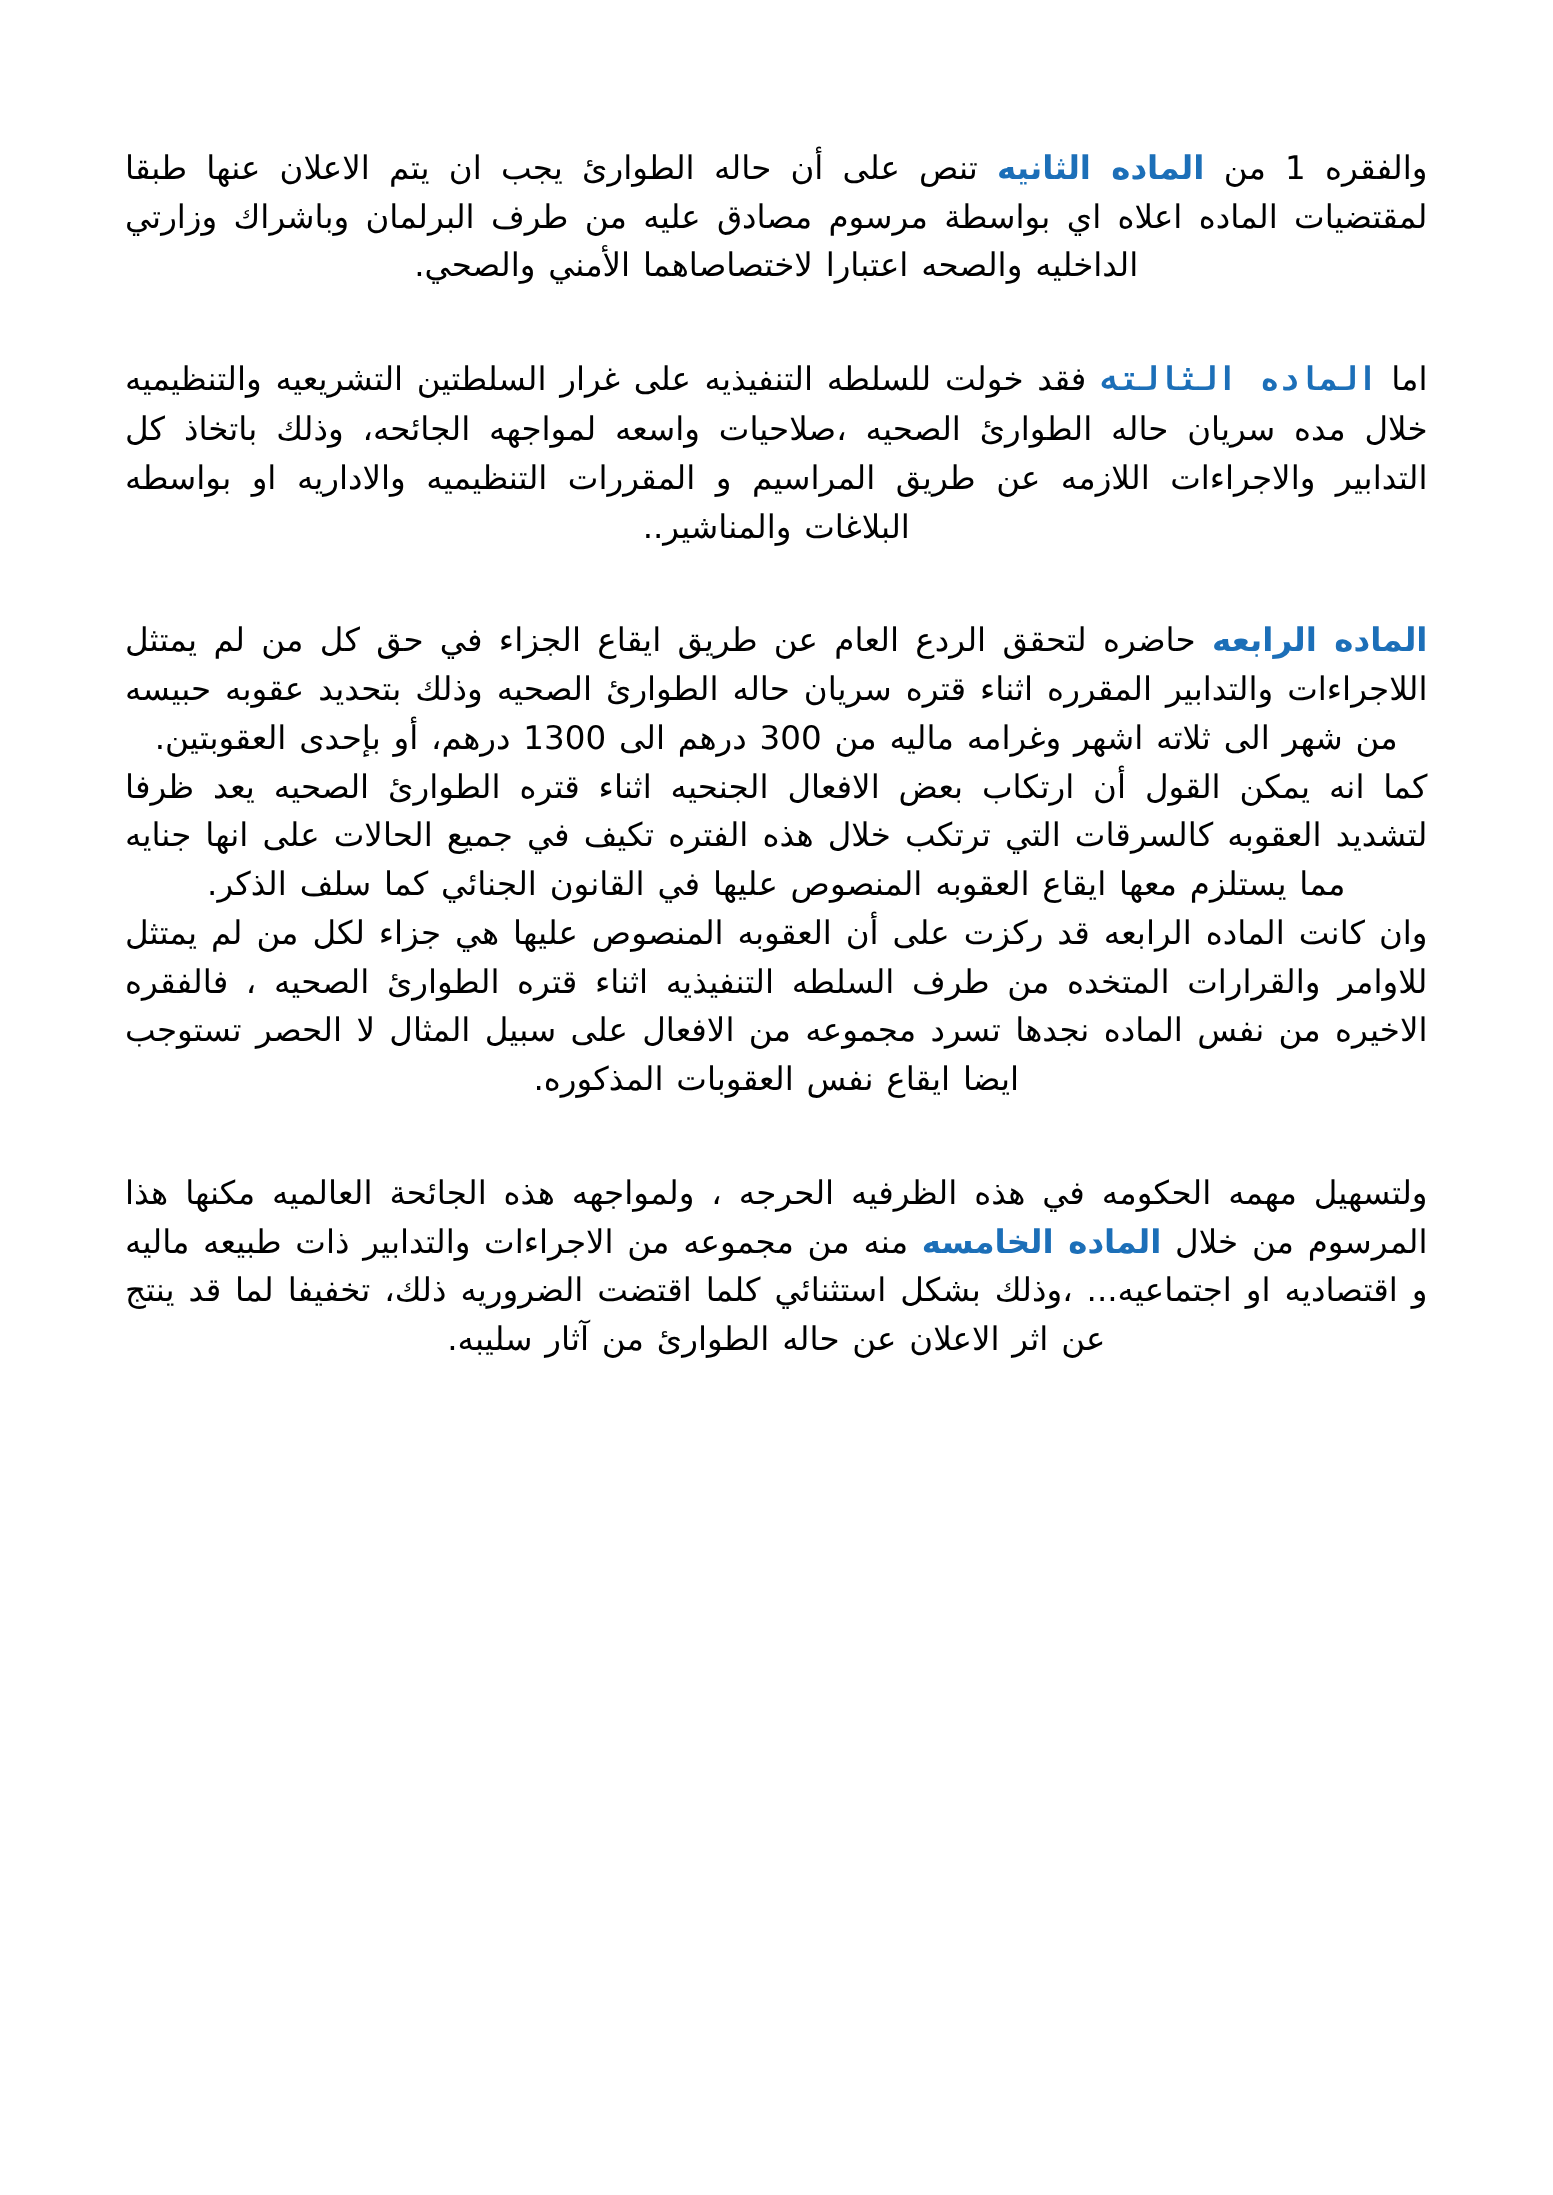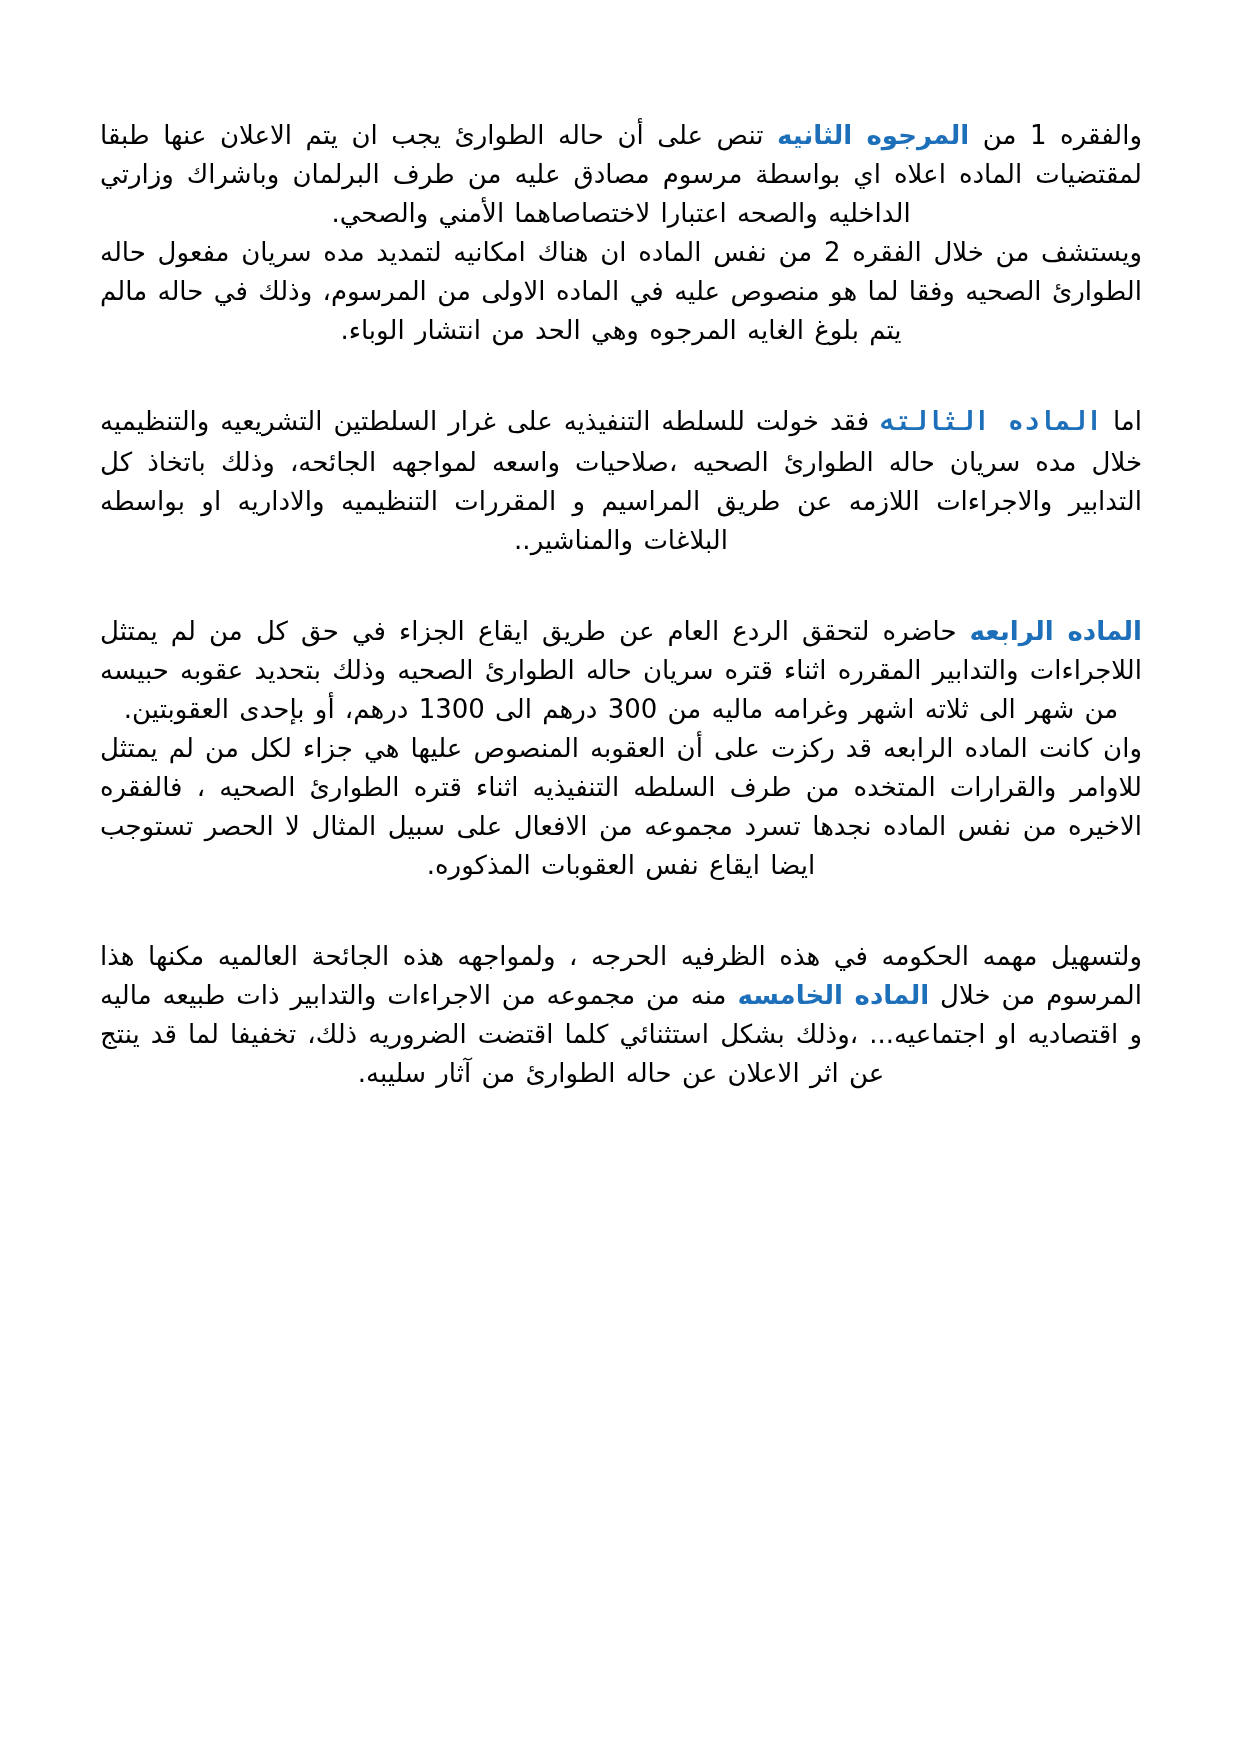--- a/index.html
+++ b/index.html
@@ -41,26 +41,26 @@
   .accent {
     color: #1C6FB8;
     font-weight: bold;
   }
 </style>
 </head>
 <body>
 
 <main class="page" style="background: rgb(255, 255, 255); color: rgb(0, 0, 0);">
     <div class="block">
-      <p>والفقره 1 من <span class="accent" style="color: rgb(28, 111, 184);">المرجوه الثانيه</span> تنص على أن حاله الطوارئ يجب ان يتم الاعلان عنها طبقا لمقتضيات الماده اعلاه اي بواسطة مرسوم مصادق عليه من طرف البرلمان وباشراك وزارتي الداخليه والصحه اعتبارا لاختصاصاهما الأمني والصحي.</p>
-      <p>ويستشف  من خلال الفقره 2 من نفس الماده ان هناك امكانيه لتمديد مده سريان مفعول حاله الطوارئ الصحيه وفقا لما هو منصوص عليه في الماده الاولى من المرسوم، وذلك في حاله مالم يتم بلوغ الغايه المرجوه وهي الحد من انتشار الوباء.</p>
+      <p>والفقره 1 من <span class="accent" style="color: rgb(28, 111, 184);">الماده الثانيه</span> تنص على أن حاله الطوارئ يجب ان يتم الاعلان عنها طبقا لمقتضيات الماده اعلاه اي بواسطة مرسوم مصادق عليه من طرف البرلمان وباشراك وزارتي الداخليه والصحه اعتبارا لاختصاصاهما الأمني والصحي.</p>
     </div>
     <div class="block">
       <p>اما <span class="accent" style="color: rgb(28, 111, 184); font-family: Liberation Mono, monospace;">الماده الثالته</span> فقد خولت للسلطه التنفيذيه على غرار السلطتين التشريعيه والتنظيميه خلال مده سريان حاله الطوارئ الصحيه ،صلاحيات واسعه لمواجهه الجائحه، وذلك باتخاذ كل التدابير والاجراءات اللازمه عن طريق المراسيم و المقررات التنظيميه والاداريه او بواسطه البلاغات والمناشير..</p>
     </div>
     <div class="block">
       <p><span class="accent" style="color: rgb(28, 111, 184);">الماده الرابعه</span> حاضره لتحقق الردع العام عن طريق ايقاع الجزاء في حق كل من لم يمتثل اللاجراءات والتدابير المقرره اثناء قتره سريان حاله الطوارئ الصحيه وذلك بتحديد عقوبه حبيسه من شهر الى ثلاته اشهر وغرامه ماليه من 300 درهم الى 1300 درهم، أو بإحدى العقوبتين.</p>
+      <p>كما انه يمكن القول أن ارتكاب بعض الافعال الجنحيه اثناء قتره الطوارئ الصحيه يعد ظرفا لتشديد العقوبه كالسرقات التي ترتكب خلال هذه الفتره تكيف في جميع الحالات على انها جنايه مما يستلزم معها ايقاع العقوبه المنصوص عليها في القانون الجنائي كما سلف الذكر.</p>
       <p>وان كانت الماده الرابعه قد ركزت على أن العقوبه المنصوص عليها هي جزاء لكل من لم يمتثل للاوامر والقرارات المتخده من طرف السلطه التنفيذيه اثناء قتره الطوارئ الصحيه ، فالفقره الاخيره من نفس الماده نجدها تسرد مجموعه من الافعال على سبيل المثال لا الحصر تستوجب ايضا ايقاع نفس العقوبات المذكوره.</p>
     </div>
     <div class="block">
       <p>ولتسهيل مهمه الحكومه في هذه الظرفيه الحرجه ، ولمواجهه هذه الجائحة العالميه مكنها هذا المرسوم من خلال <span class="accent" style="color: rgb(28, 111, 184);">الماده الخامسه</span> منه من مجموعه من الاجراءات والتدابير ذات طبيعه  ماليه و اقتصاديه او اجتماعيه... ،وذلك بشكل استثنائي  كلما اقتضت الضروريه ذلك، تخفيفا لما قد ينتج عن اثر الاعلان عن حاله الطوارئ من آثار سليبه.</p>
     </div>
   </main>
 
 </body></html>

